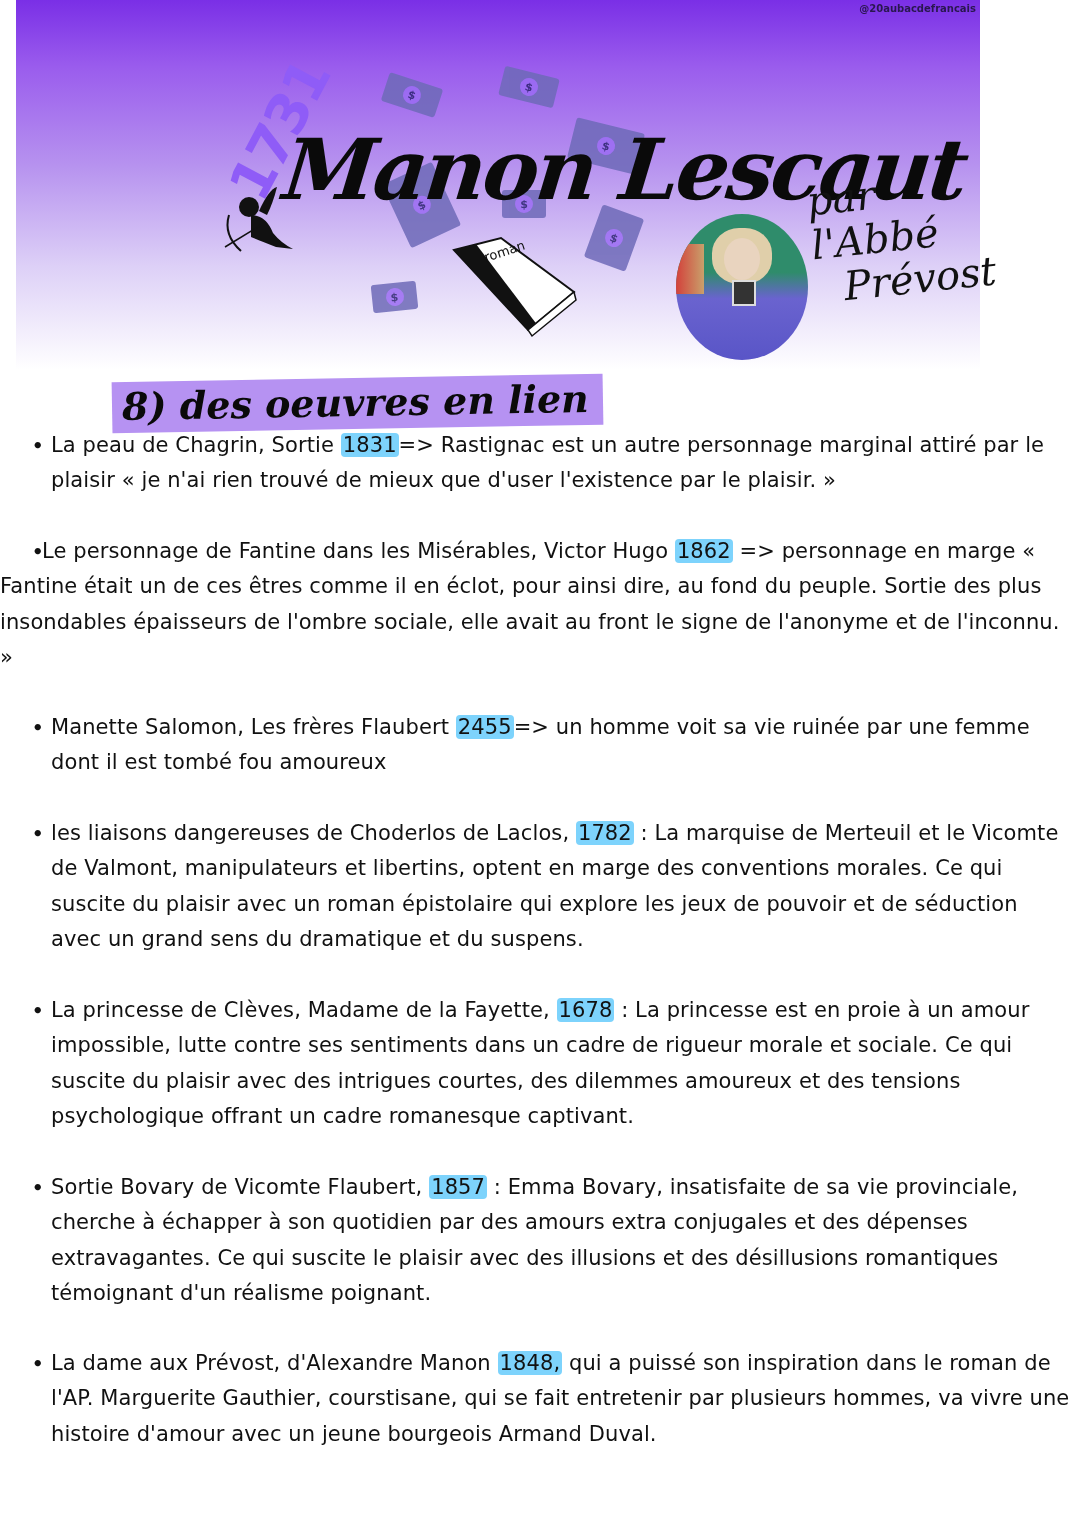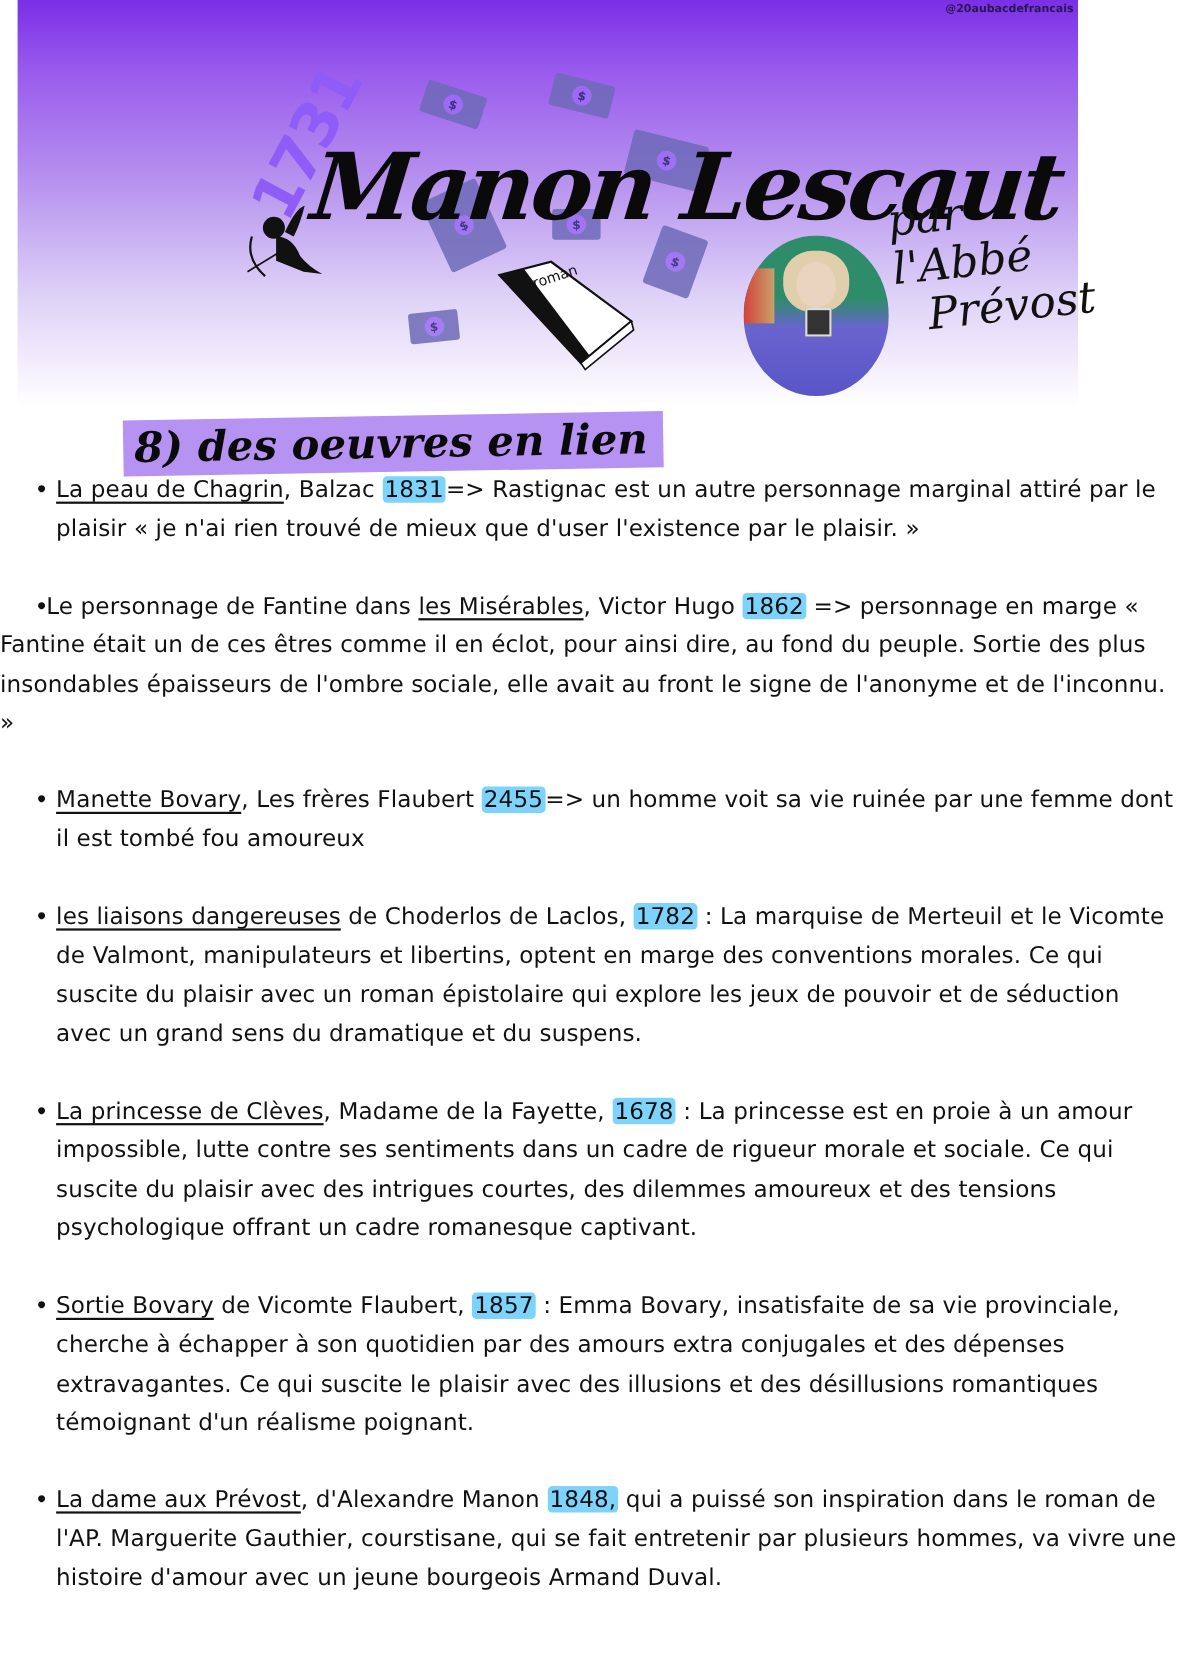--- a/index.html
+++ b/index.html
@@ -80,21 +80,21 @@
     position: absolute; left: 0; top: 428px; width: 1080px;
     font-family: "DejaVu Sans", sans-serif; font-size: 21px; line-height: 35.3px;
     letter-spacing: 0.1px;
   }
   .item { position: absolute; left: 0; width: 1080px; }
   .item .bullet {
     position: absolute; left: 32px; font-size: 18px; font-weight: bold;
   }
   .item p { margin: 0; padding-left: 51px; padding-right: 6px; white-space: normal; }
   .item.full p { padding-left: 0; text-indent: 42px; }
-  .work { text-decoration: underline; text-underline-offset: 4px; }
+  .work { text-underline-offset: 4px; }
   .hl { background: #7dd3fc; border-radius: 4px; padding: 0 2px; }
 </style>
 </head>
 <body>
 
 <div class="header">
   <div class="handle">@20aubacdefrancais</div>
 
   <div class="bill" style="left:368px;top:80px;transform:rotate(18deg);">
       <span>$</span>
@@ -149,31 +149,31 @@
     <div class="collar"></div>
   </div>
 </div>
 
 <div class="section-title">8) des oeuvres en lien</div>
 
 <div class="content">
 
   <div class="item" style="top:0px;">
     <span class="bullet">•</span>
-    <p><span class="work">La peau de Chagrin</span><span>, Balzac </span><span class="hl">1831</span><span>=&gt; Rastignac est un autre personnage marginal attiré par le plaisir « je n'ai rien trouvé de mieux que d'user l'existence par le plaisir. »</span></p>
+    <p><span class="work">La peau de Chagrin</span><span>, Sortie </span><span class="hl">1831</span><span>=&gt; Rastignac est un autre personnage marginal attiré par le plaisir « je n'ai rien trouvé de mieux que d'user l'existence par le plaisir. »</span></p>
   </div>
 
   <div class="item full" style="top:106px;">
     <span class="bullet">•</span>
     <p><span>Le personnage de Fantine dans </span><span class="work">les Misérables</span><span>, Victor Hugo </span><span class="hl">1862</span><span> =&gt; personnage en marge « Fantine était un de ces êtres comme il en éclot, pour ainsi dire, au fond du peuple. Sortie des plus insondables épaisseurs de l'ombre sociale, elle avait au front le signe de l'anonyme et de l'inconnu. »</span></p>
   </div>
 
   <div class="item" style="top:282px;">
     <span class="bullet">•</span>
-    <p><span class="work">Manette Bovary</span><span>, Les frères Flaubert </span><span class="hl">2455</span><span>=&gt; un homme voit sa vie ruinée par une femme dont il est tombé fou amoureux</span></p>
+    <p><span class="work">Manette Salomon</span><span>, Les frères Flaubert </span><span class="hl">2455</span><span>=&gt; un homme voit sa vie ruinée par une femme dont il est tombé fou amoureux</span></p>
   </div>
 
   <div class="item" style="top:388px;">
     <span class="bullet">•</span>
     <p><span class="work">les liaisons dangereuses</span><span> de Choderlos de Laclos, </span><span class="hl">1782</span><span> : La marquise de Merteuil et le Vicomte de Valmont, manipulateurs et libertins, optent en marge des conventions morales. Ce qui suscite du plaisir avec un roman épistolaire qui explore les jeux de pouvoir et de séduction avec un grand sens du dramatique et du suspens.</span></p>
   </div>
 
   <div class="item" style="top:565px;">
     <span class="bullet">•</span>
     <p><span class="work">La princesse de Clèves</span><span>, Madame de la Fayette, </span><span class="hl">1678</span><span> : La princesse est en proie à un amour impossible, lutte contre ses sentiments dans un cadre de rigueur morale et sociale. Ce qui suscite du plaisir avec des intrigues courtes, des dilemmes amoureux et des tensions psychologique offrant un cadre romanesque captivant.</span></p>

